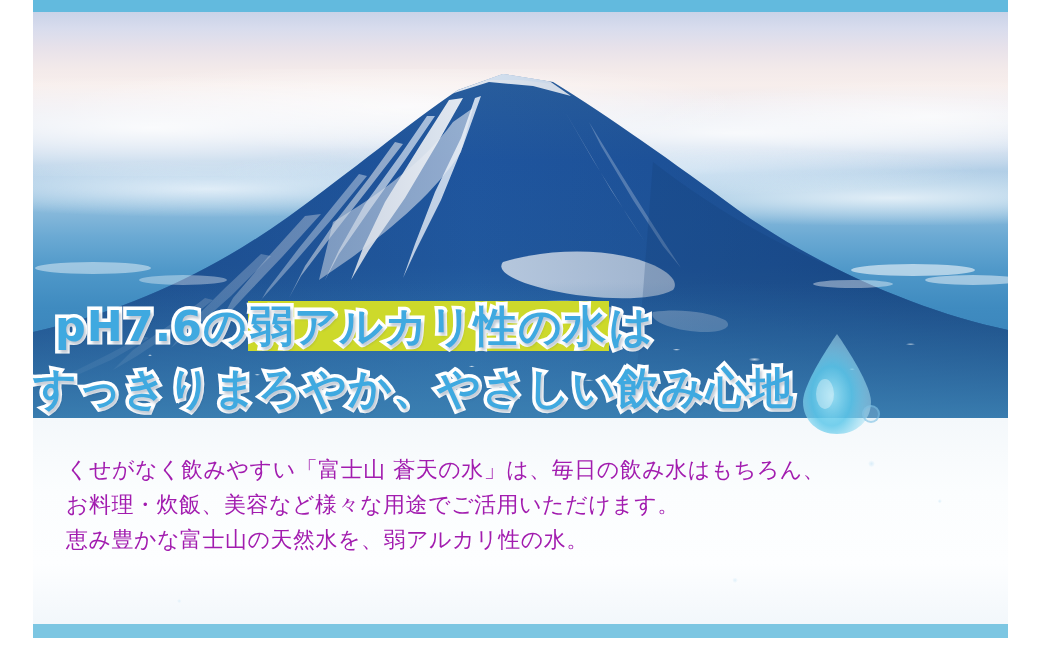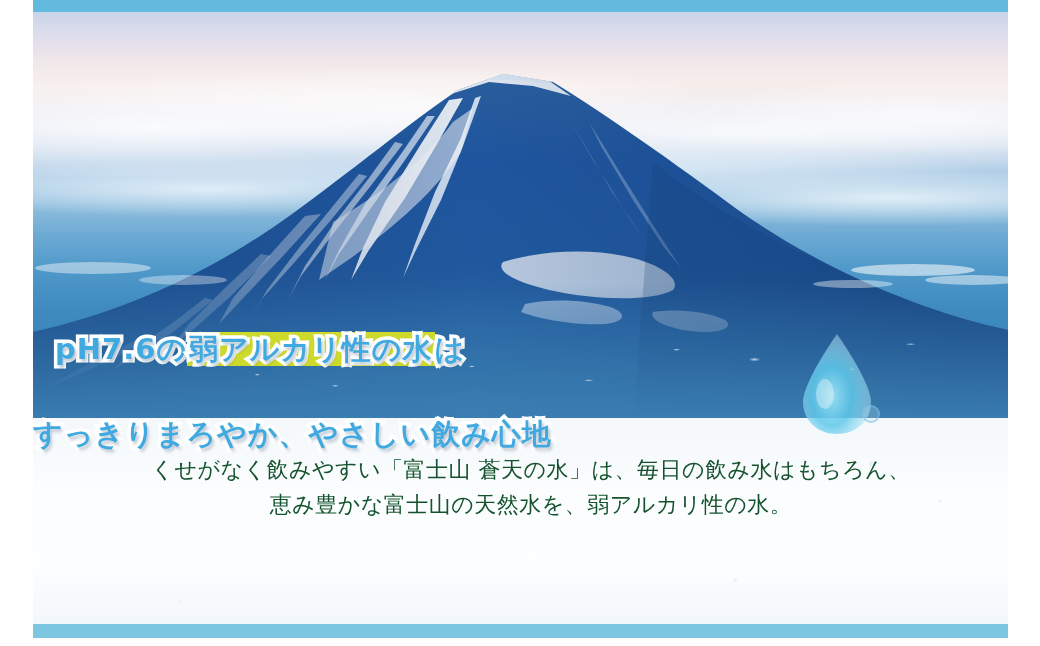--- a/index.html
+++ b/index.html
@@ -131,30 +131,29 @@
     position: absolute;
     left: 33px;
     top: 295px;
     width: 975px;
     z-index: 6;
     pointer-events: none;
   }
   .hl-line {
     font-family: "DejaVu Sans", "Liberation Sans", sans-serif;
     font-weight: bold;
-    font-size: 29px;
+    font-size: 43px;
     line-height: 62px;
     letter-spacing: 1px;
     color: #3fa9e0;
     white-space: nowrap;
     -webkit-text-stroke: 7px #ffffff;
     paint-order: stroke fill;
     text-shadow:
       2px 3px 3px rgba(40,70,110,.30);
-    margin-top: 23px;
   }
   .hl-line.l1 { padding-left: 22px; }
   .hl-line.l2 { }
 
   .hl-seg { position: relative; }
   .hl-seg.mark {
     background: #cdd92b;
     box-decoration-break: clone;
     -webkit-box-decoration-break: clone;
     padding: 0 2px;
@@ -185,24 +184,23 @@
     position: absolute;
     left: 66px;
     top: 452px;
     width: 930px;
     z-index: 5;
   }
   .body-line {
     font-family: "DejaVu Sans", "Liberation Sans", sans-serif;
     font-size: 22px;
     line-height: 35px;
-    color: #14532d;
+    color: #a21caf;
     letter-spacing: 0.5px;
     white-space: nowrap;
-    text-align: center;
   }
 </style>
 </head>
 <body>
 
 <div id="banner">
 
   <div class="accent-bar top"></div>
 
   <div id="photo">
@@ -305,18 +303,19 @@
     <div class="hl-line l1">
       <span class="hl-seg">pH7.6の</span><span class="hl-seg mark">弱アルカリ性の水</span><span class="hl-seg">は</span>
     </div>
     <div class="hl-line l2">
       <span class="hl-seg">すっきりまろやか、やさしい飲み心地</span>
     </div>
   </div>
 
   <div id="body-copy">
     <div class="body-line">くせがなく飲みやすい「富士山 蒼天の水」は、毎日の飲み水はもちろん、</div>
+    <div class="body-line">お料理・炊飯、美容など様々な用途でご活用いただけます。</div>
     <div class="body-line">恵み豊かな富士山の天然水を、弱アルカリ性の水。</div>
   </div>
 
   <div class="accent-bar bottom"></div>
 
 </div>
 
 </body></html>

